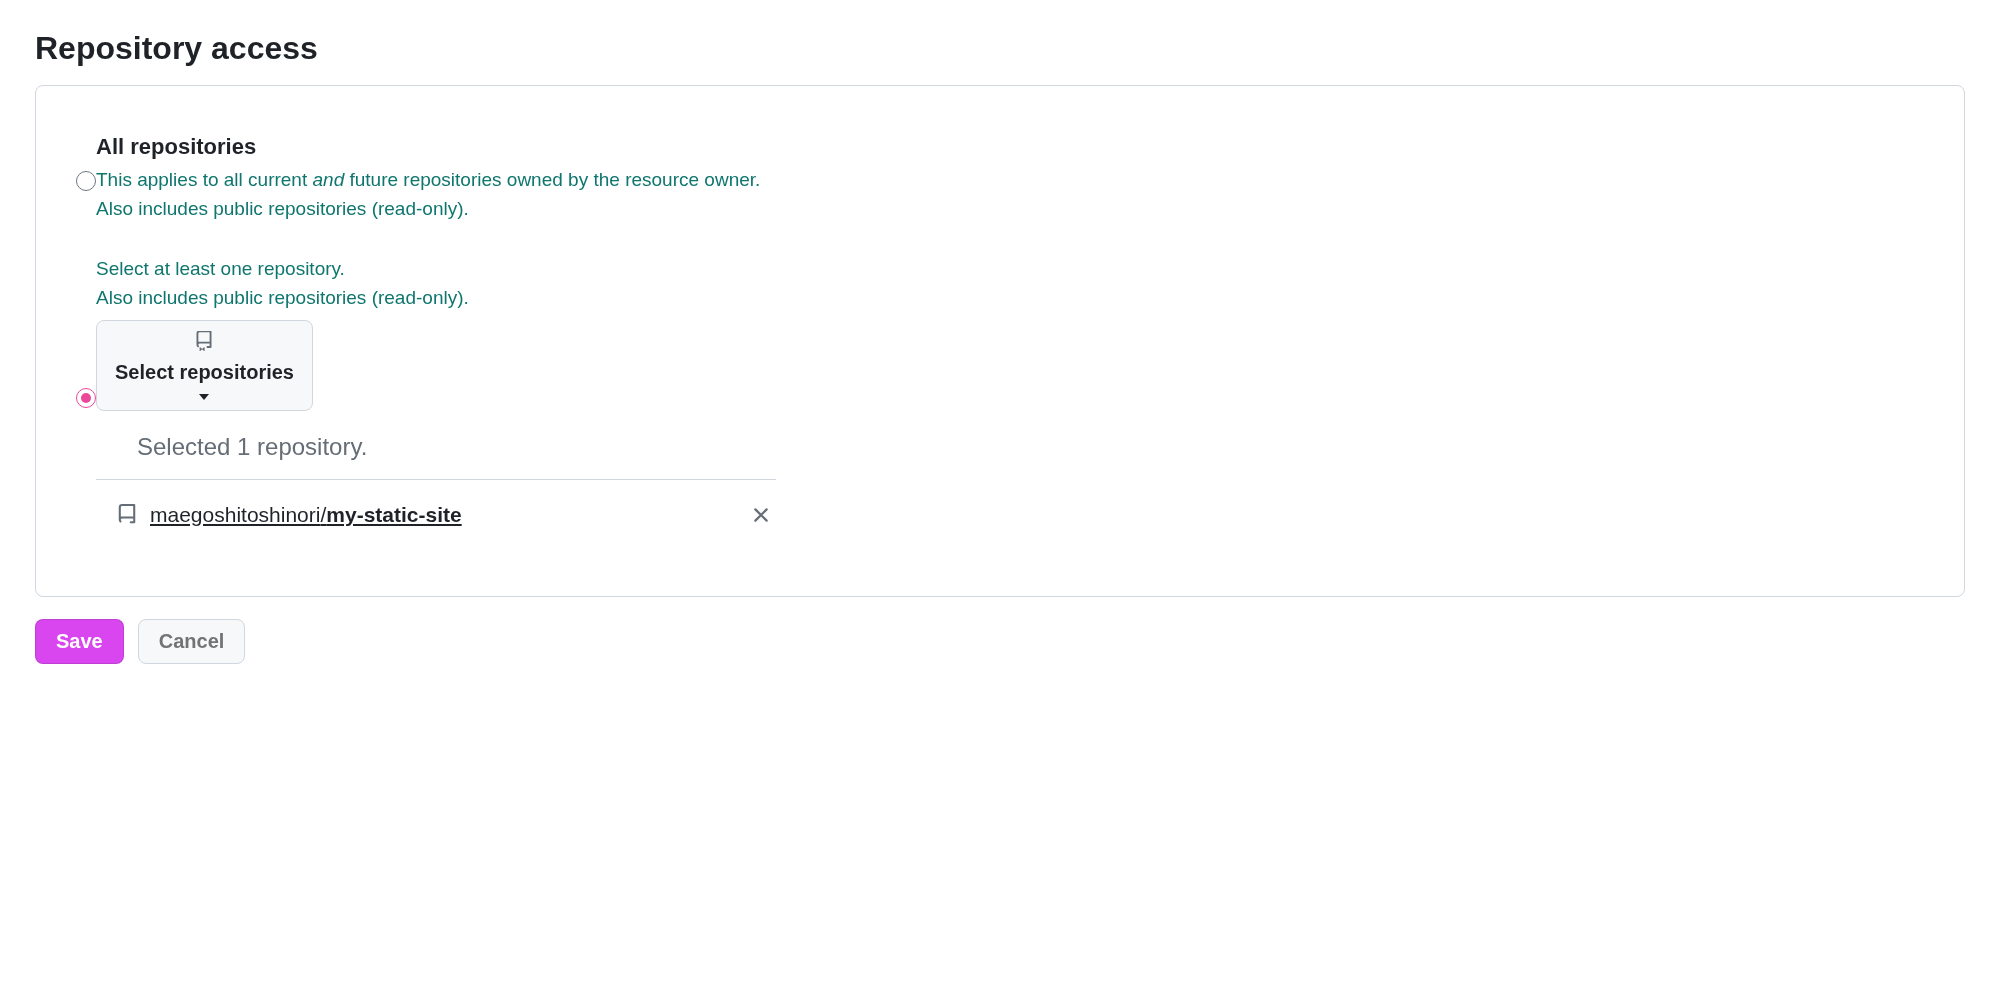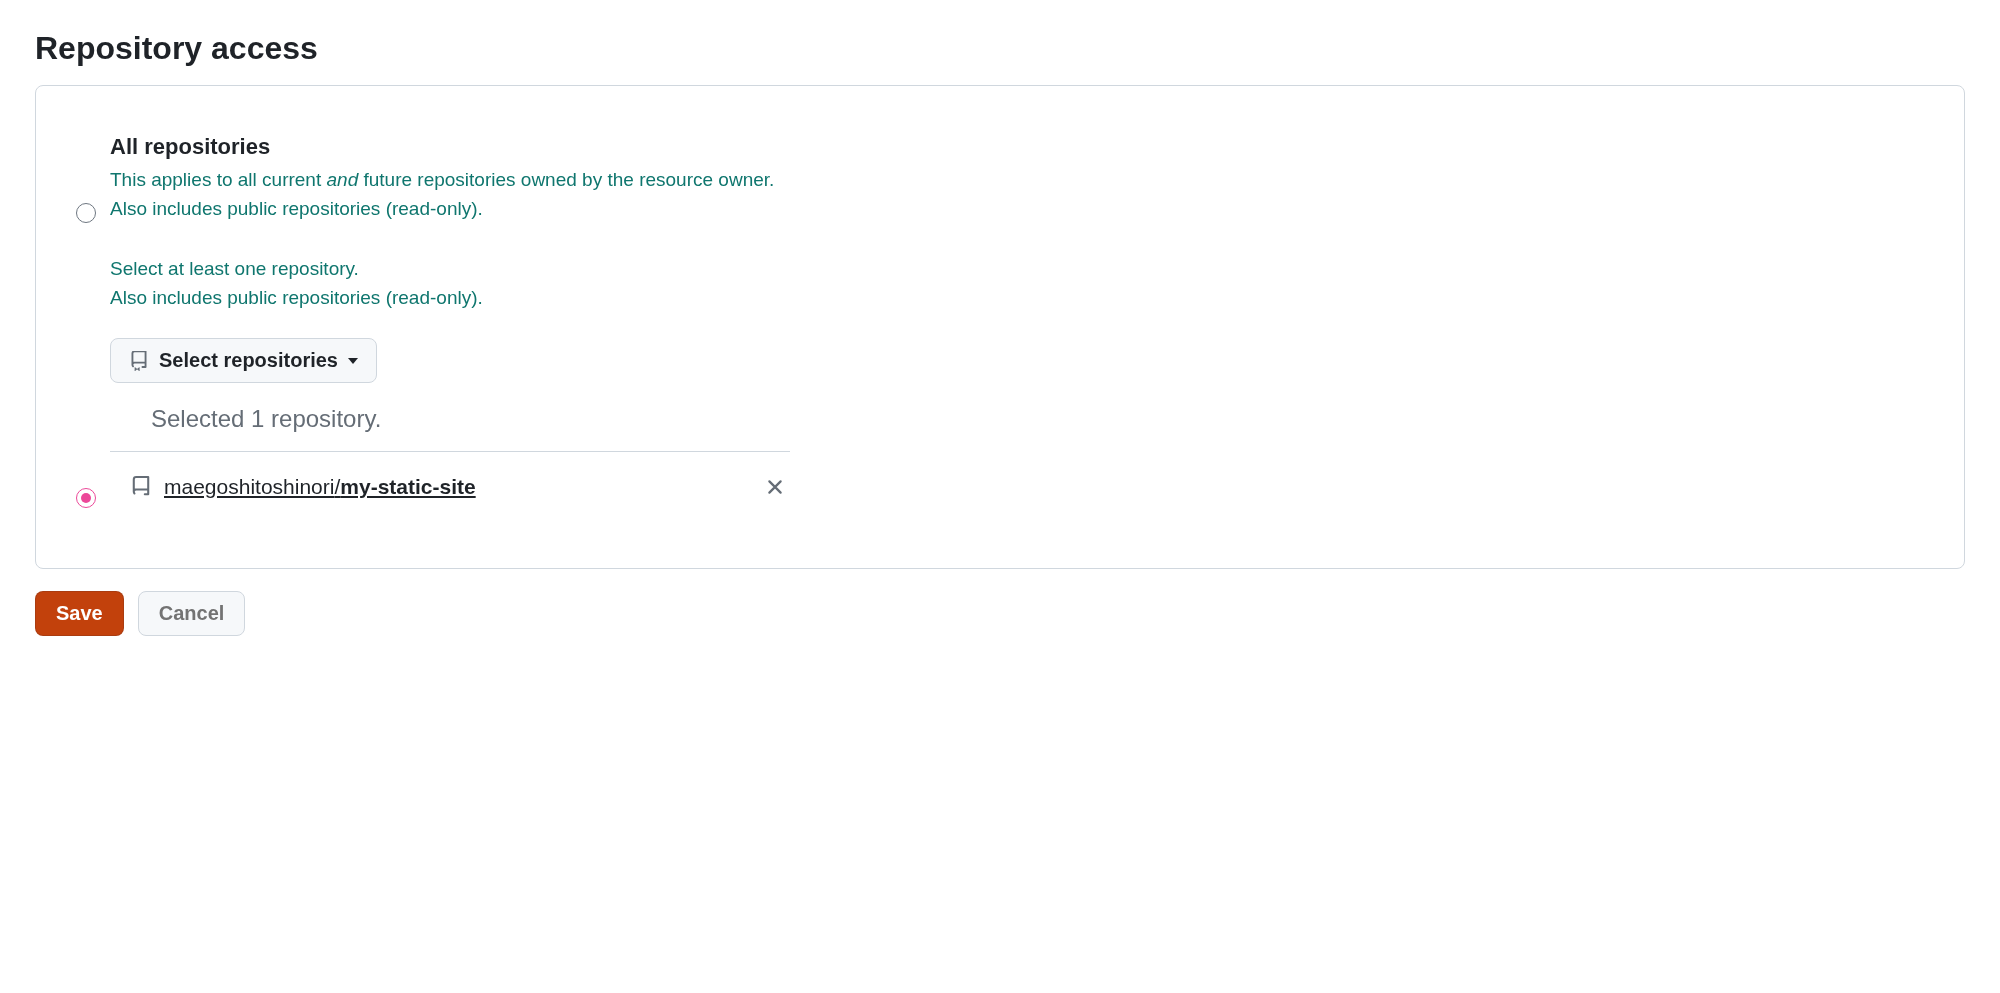--- a/index.html
+++ b/index.html
@@ -14,47 +14,48 @@
       font-weight: 700;
       color: #1f2328;
       margin-bottom: 18px;
     }
     .panel {
       border: 1px solid #d0d7de;
       border-radius: 8px;
       padding: 48px 40px 60px 40px;
     }
     .radio-group { display: flex; flex-direction: column; gap: 32px; }
-    .radio-option { display: flex; align-items: flex-end; gap: 14px; }
+    .radio-option { display: flex; align-items: center; }
     .radio-custom {
       width: 20px; height: 20px; margin-top: 4px; cursor: pointer;
       border: 1.5px solid #6e7781; border-radius: 50%; flex-shrink: 0;
       display: inline-flex; align-items: center; justify-content: center;
       background: #fff;
     }
     .radio-custom.checked { border-color: #ec4899; }
     .radio-custom.checked::after {
       content: ""; width: 10px; height: 10px; border-radius: 50%;
       background: #ec4899; display: block;
     }
     .radio-body { flex: 1; }
     .radio-title {
       font-size: 22px; font-weight: 600; color: #1f2328; margin-bottom: 6px;
     }
     .radio-desc {
       font-size: 19px; color: #0f766e; line-height: 1.5;
     }
     .radio-desc em { font-style: italic; }
     .select-repos-btn {
-      margin-top: 26px;
+      margin-top: 8px;
       display: inline-flex; align-items: center; gap: 10px;
       border: 1px solid #d0d7de; border-radius: 8px;
       background: #f6f8fa; padding: 10px 18px;
       font-size: 20px; font-weight: 600; color: #1f2328;
       cursor: pointer;
+      flex-direction: column;
     }
     .repo-icon { width: 20px; height: 20px; fill: #656d76; display: inline-block; }
     .caret-icon { width: 10px; height: 6px; fill: #1f2328; display: inline-block; }
     .selected-summary { margin-top: 22px; font-size: 24px; color: #656d76; margin-left: 41px; }
     .selected-list { margin-top: 18px; text-decoration: underline; }
     .selected-list hr {
       border: none; border-top: 1px solid #d0d7de; margin: 0 0 14px 0;
       width: 680px; max-width: 100%;
     }
     .selected-item {
@@ -70,21 +71,21 @@
       background: none; border: none; cursor: pointer; padding: 6px;
       color: #656d76; display: inline-flex;
     }
     .remove-btn svg { width: 18px; height: 18px; stroke: #656d76; stroke-width: 2; }
     .actions { margin-top: 22px; display: flex; gap: 14px; }
     .btn {
       font-size: 20px; font-weight: 600; padding: 10px 20px;
       border-radius: 8px; cursor: pointer;
     }
     .btn-primary {
-      background: #c2410c; color: #ffffff; border: 1px solid rgba(31,35,40,0.15);
+      background: #d946ef; color: #ffffff; border: 1px solid rgba(31,35,40,0.15);
     }
     .btn-secondary {
       background: #f6f8fa; color: #737373; border: 1px solid #d0d7de;
     }
   </style>
 </head>
 <body>
 
 <h2 class="section-title">Repository access</h2>
 

